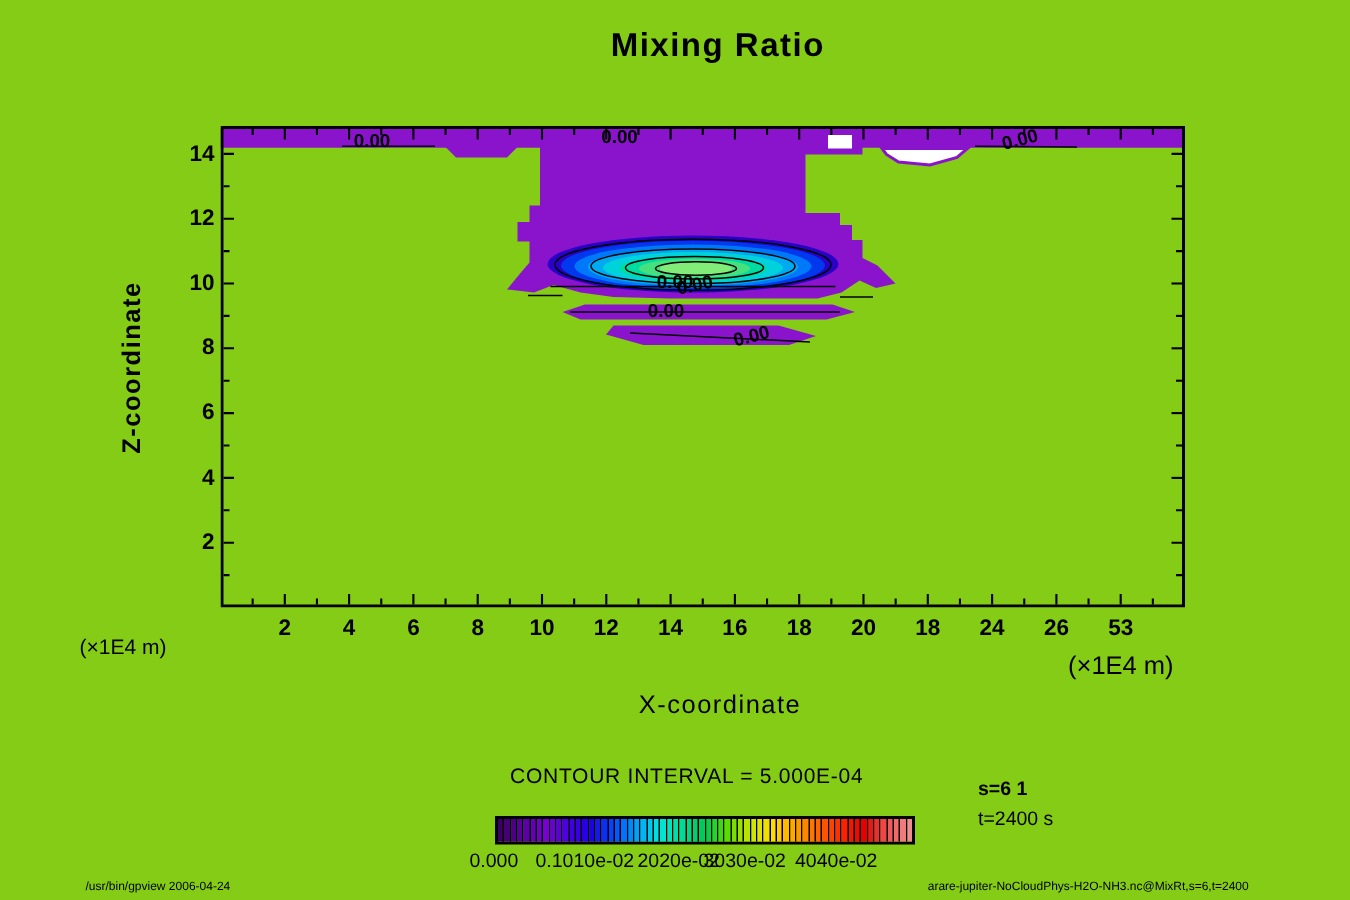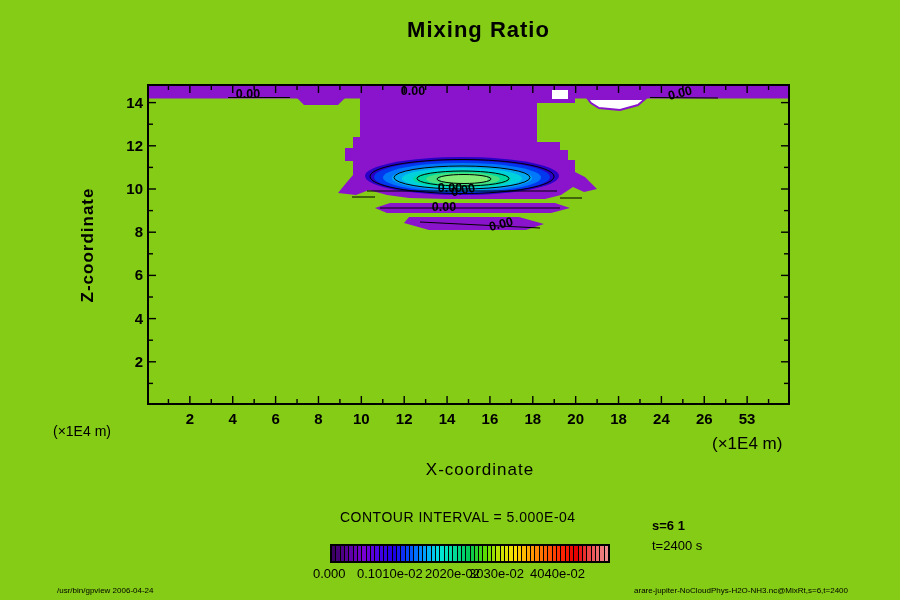--- a/index.html
+++ b/index.html
@@ -15,21 +15,21 @@
   .xtick{position:absolute;top:411px;width:34px;text-align:center;font-size:15px;font-weight:bold;height:16px;line-height:16px;}
   .cint{left:340px;top:509px;font-size:14px;font-weight:normal;letter-spacing:0.5px;}
   .slab{left:652px;top:518px;font-size:13px;font-weight:bold;}
   .tlab{left:652px;top:538px;font-size:13px;font-weight:normal;}
   .cbar{left:330px;top:544px;width:280px;height:19px;border:2px solid #000;display:flex;box-sizing:border-box;}
   .cbar-seg{flex:1 1 auto;border-right:1px solid #000;}
   .cbar-seg:last-child{border-right:none;}
   .cbar-lab{position:absolute;top:566px;font-size:13px;font-weight:normal;white-space:nowrap;}
   .foot{top:586px;font-size:8px;white-space:nowrap;}
   .foot-l{left:57px;}
-  .foot-r{left:603px;width:245px;text-align:right;}
+  .foot-r{left:603px;width:245px;text-align:center;}
   #plot-svg{position:absolute;left:147px;top:84px;width:643px;height:321px;}
 </style>
 </head>
 <body>
 
 <div class="canvas">
 
   <div class="abs title">Mixing Ratio</div>
 
   <div class="abs ylabel">Z-coordinate</div>

